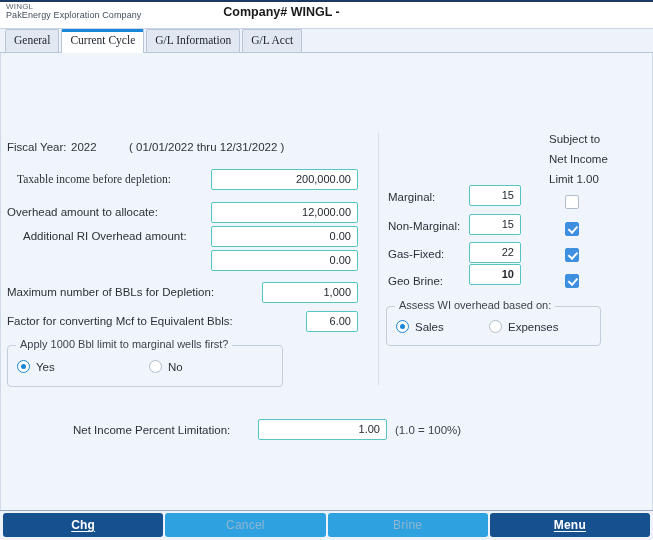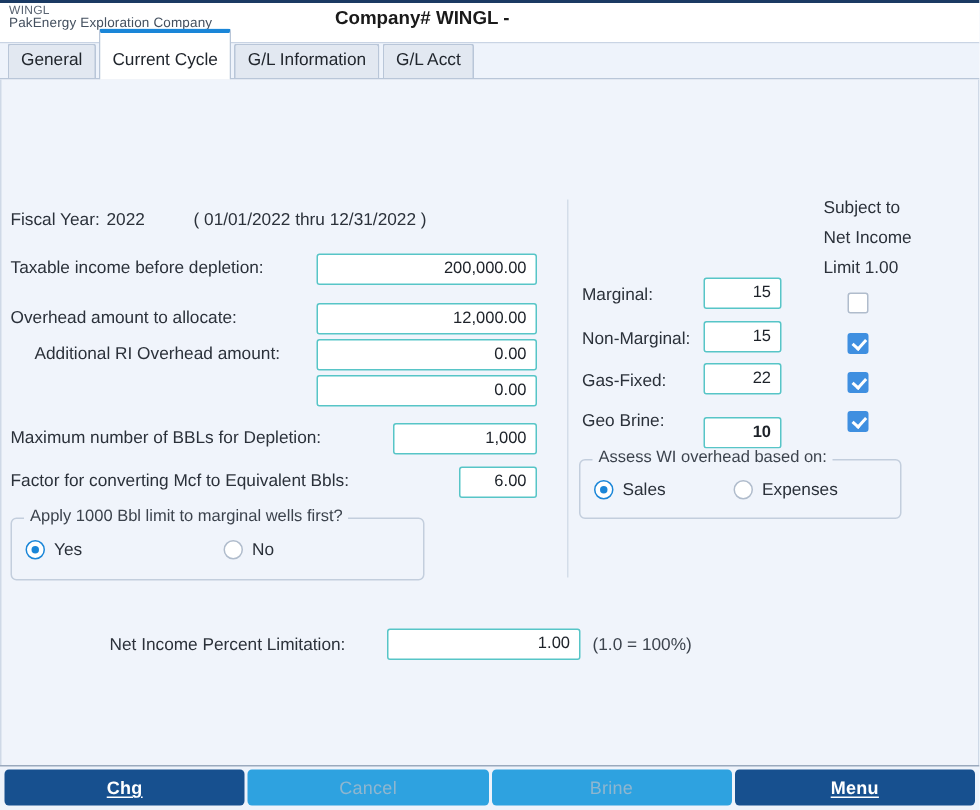--- a/index.html
+++ b/index.html
@@ -76,26 +76,27 @@
     color: #21262d;
     padding: 3px 8px 4px 8px;
     margin-right: 2px;
     background: #e2e8f1;
     border: 1px solid #b9c6d8;
     border-bottom: none;
     border-radius: 2px 2px 0 0;
     line-height: 15px;
     cursor: default;
     white-space: nowrap;
+    font-family: Liberation Serif, serif;
   }
   .tab.active {
     background: #ffffff;
     border-color: #b9c6d8;
     border-top: 3px solid #1a86d8;
-    padding-top: 11px;
+    padding-top: 1px;
     z-index: 3;
     margin-bottom: -1px;
     padding-bottom: 5px;
   }
 
   
   .page {
     position: relative;
     height: 460px;
     background: #f0f4fb;
@@ -291,21 +292,21 @@
 
   <div class="page">
 
 
     <div class="vdiv"></div>
 
     <div class="lbl" style="left:6px; top:88px;">Fiscal Year:</div>
     <div class="lbl" style="left:70px; top:88px;">2022</div>
     <div class="lbl" style="left:128px; top:88px;">( 01/01/2022   thru   12/31/2022 )</div>
 
-    <div class="lbl" style="left:6px; top:120px;">Taxable income before depletion:</div>
+    <div class="lbl" style="left:16px; top:120px;font-family:Liberation Serif, serif;">Taxable income before depletion:</div>
     <div class="fld" style="left:210px; top:116px; width:147px;">200,000.00</div>
 
     <div class="lbl" style="left:6px; top:153px;">Overhead amount to allocate:</div>
     <div class="fld" style="left:210px; top:149px; width:147px;">12,000.00</div>
 
     <div class="lbl" style="left:22px; top:177px;text-align:center;">Additional RI Overhead amount:</div>
     <div class="fld" style="left:210px; top:173px; width:147px;">0.00</div>
 
     <div class="fld" style="left:210px; top:197px; width:147px;">0.00</div>
 
@@ -338,21 +339,21 @@
 
     <div class="lbl" style="left:387px; top:167px;">Non-Marginal:</div>
     <div class="fld" style="left:468px; top:161px; width:52px;">15</div>
     <div class="chk on" style="left:564px; top:169px;"></div>
 
     <div class="lbl" style="left:387px; top:195px;">Gas-Fixed:</div>
     <div class="fld" style="left:468px; top:189px; width:52px;">22</div>
     <div class="chk on" style="left:564px; top:195px;"></div>
 
     <div class="lbl" style="left:387px; top:222px;">Geo Brine:</div>
-    <div class="fld" style="left:468px; top:225px; width:52px;font-weight:bold;">10</div>
+    <div class="fld" style="left:468px; top:211px; width:52px;font-weight:bold;">10</div>
     <div class="chk on" style="left:564px; top:221px;"></div>
 
     <div class="grp" style="left:385px; top:253px; width:215px; height:40px;">
       <span class="grp-title">Assess WI overhead based on:</span>
       <div class="radio-row" style="left:9px; top:13px;">
         <span class="radio on"></span>
         <span>Sales</span>
       </div>
       <div class="radio-row" style="left:102px; top:13px;">
         <span class="radio"></span>

